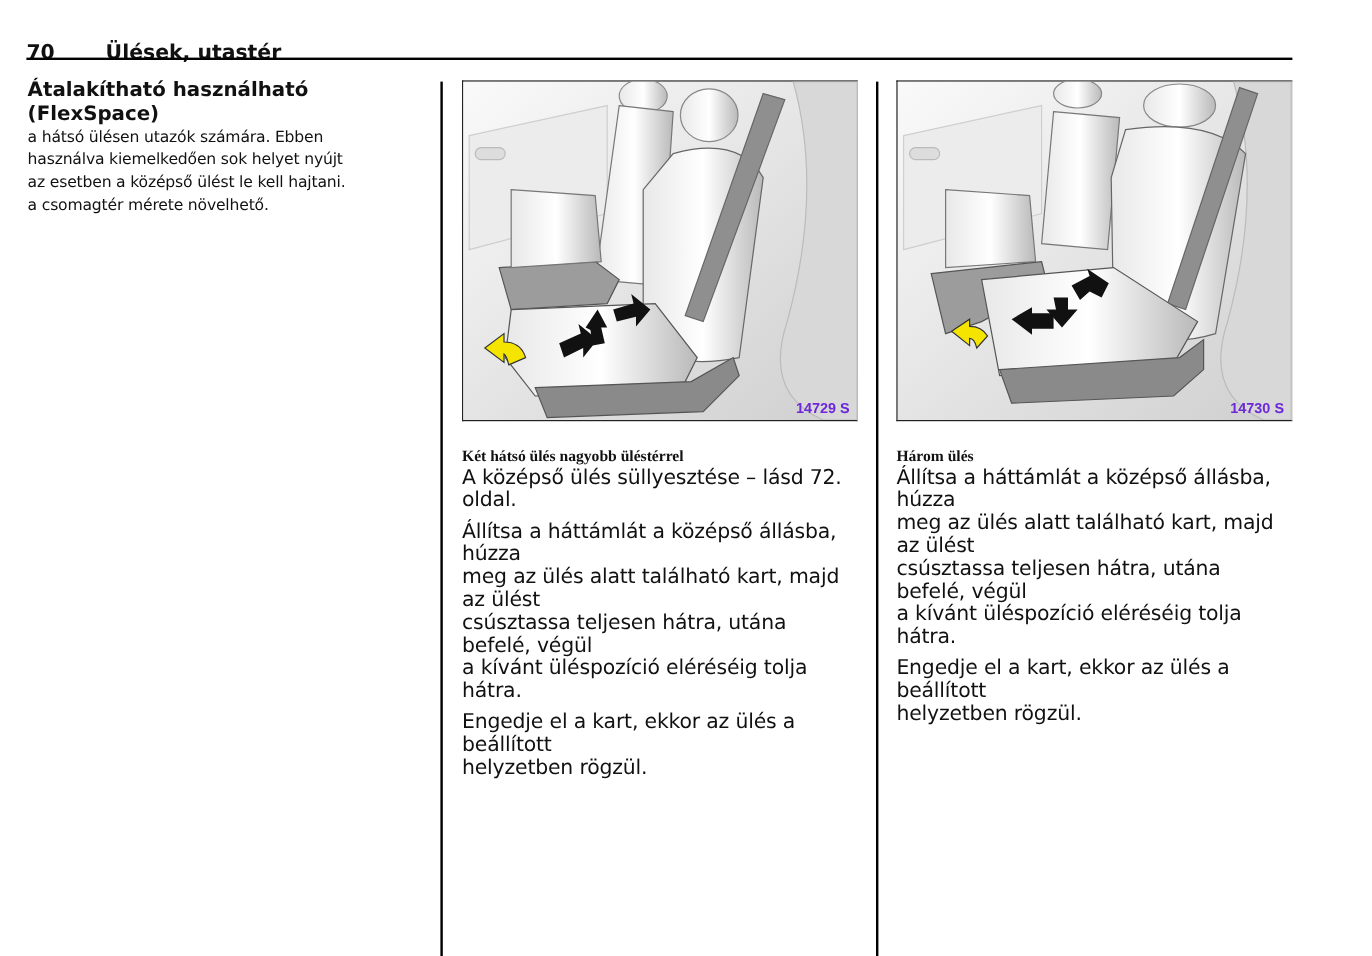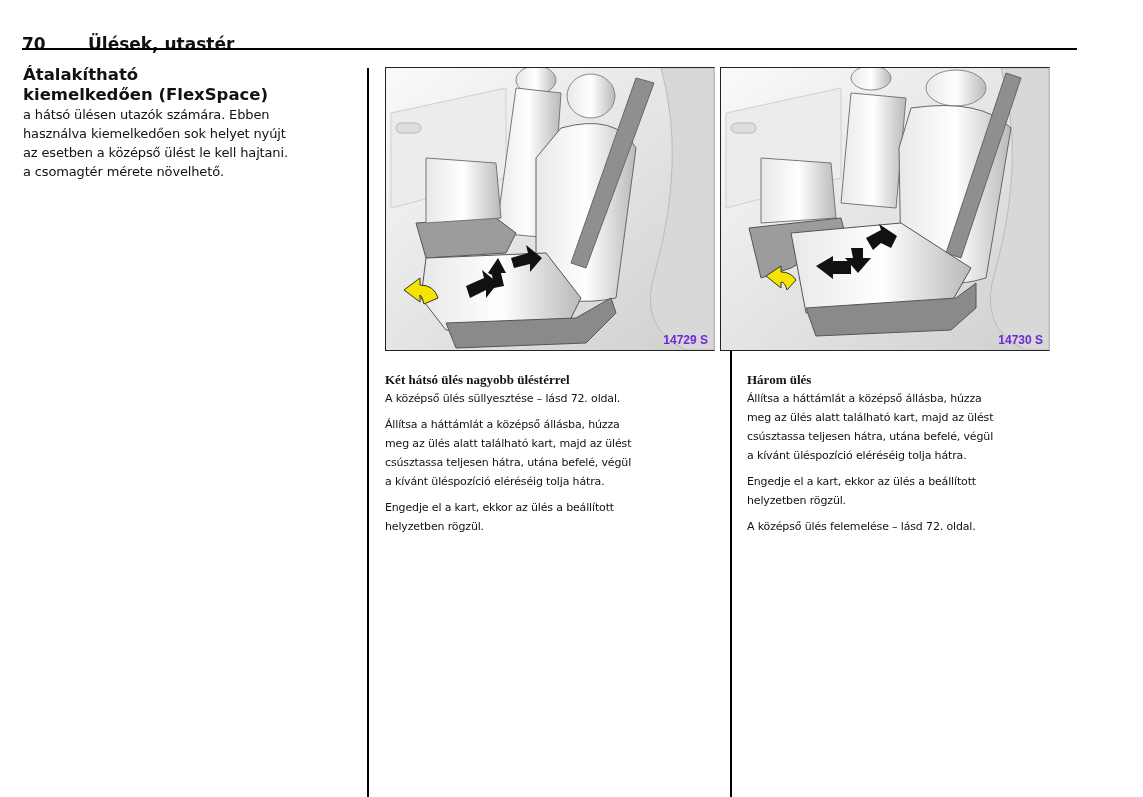--- a/index.html
+++ b/index.html
@@ -14,42 +14,42 @@
   .sec-title { font-weight:bold; font-size:16.5px; line-height:20px; margin:0; }
   .body-text { font-size:13px; line-height:19px; margin:0; letter-spacing:-0.15px; }
 
   .vrule { position:absolute; top:68px; width:2px; height:729px; background:#000; }
   .vrule.r1 { left:367px; }
   .vrule.r2 { left:730px; }
 
   .figure { position:absolute; top:67px; width:328px; height:282px; border:1px solid #222; border-right-color:#bbb;
             background:#f2f2f2; overflow:hidden; }
   .figure.f1 { left:385px; }
-  .figure.f2 { left:720px;text-align:right; }
+  .figure.f2 { left:747px;text-align:right; }
   .figure svg { position:absolute; left:0; top:0; }
   .fig-code { position:absolute; right:6px; bottom:3px; font-family:"Liberation Sans", sans-serif;
               font-weight:bold; font-size:12px; color:#6d28d9; }
 
   .col-text { position:absolute; top:370px; width:330px; }
   .col-text.c1 { left:385px; }
   .col-text.c2 { left:747px; }
   .col-text .sub-title { font-weight:bold; font-size:13px; line-height:19px; margin:0;font-family:Liberation Serif, serif; }
-  .col-text p { font-size:11px; line-height:19px; margin:0 0 7px 0; letter-spacing:-0.15px; }
+  .col-text p { font-size:17px; line-height:19px; margin:0 0 7px 0; letter-spacing:-0.15px; }
 </style>
 </head>
 <body>
 
 <div class="header">
   <span class="page-num">70</span>
   <span class="page-title">Ülések, utastér</span>
 </div>
 <div class="header-rule"></div>
 
 <div class="col-left">
-  <h2 class="sec-title" style="width:250px;">Átalakítható kiemelkedően (FlexSpace)</h2>
+  <h2 class="sec-title" style="width:250px;">Átalakítható használható (FlexSpace)</h2>
   <p class="body-text">
     <span style="display:block">a hátsó ülésen utazók számára. Ebben</span>
     <span style="display:block">használva kiemelkedően sok helyet nyújt</span>
     <span style="display:block">az esetben a középső ülést le kell hajtani.</span>
     <span style="display:block">a csomagtér mérete növelhető.</span>
   </p>
 </div>
 
 <div class="vrule r1"></div>
 <div class="vrule r2"></div>
@@ -160,16 +160,13 @@
   <p>
     <span style="display:block">Állítsa a háttámlát a középső állásba, húzza</span>
     <span style="display:block">meg az ülés alatt található kart, majd az ülést</span>
     <span style="display:block">csúsztassa teljesen hátra, utána befelé, végül</span>
     <span style="display:block">a kívánt üléspozíció eléréséig tolja hátra.</span>
   </p>
   <p>
     <span style="display:block">Engedje el a kart, ekkor az ülés a beállított</span>
     <span style="display:block">helyzetben rögzül.</span>
   </p>
-  <p>
-    <span style="display:block">A középső ülés felemelése – lásd 72. oldal.</span>
-  </p>
 </div>
 
 </body></html>

